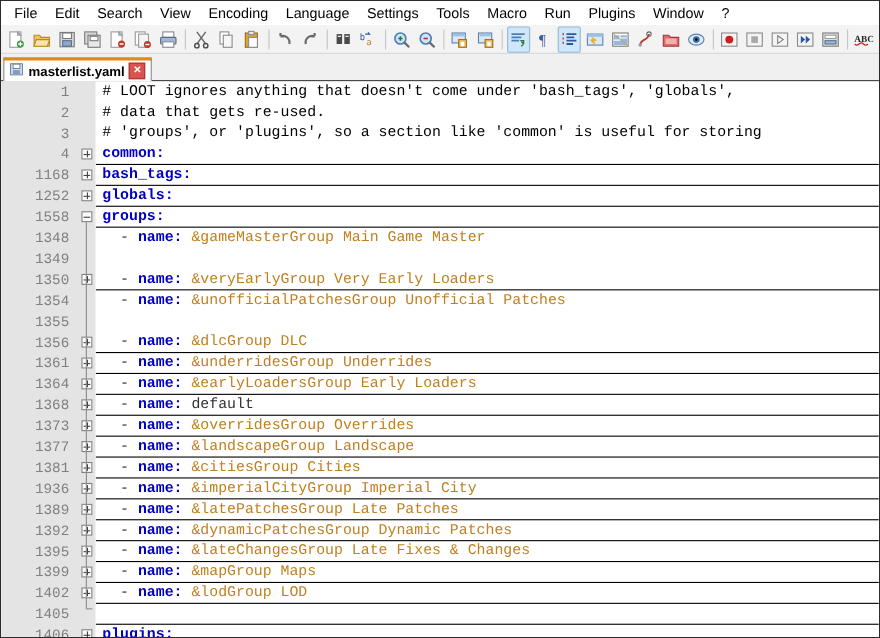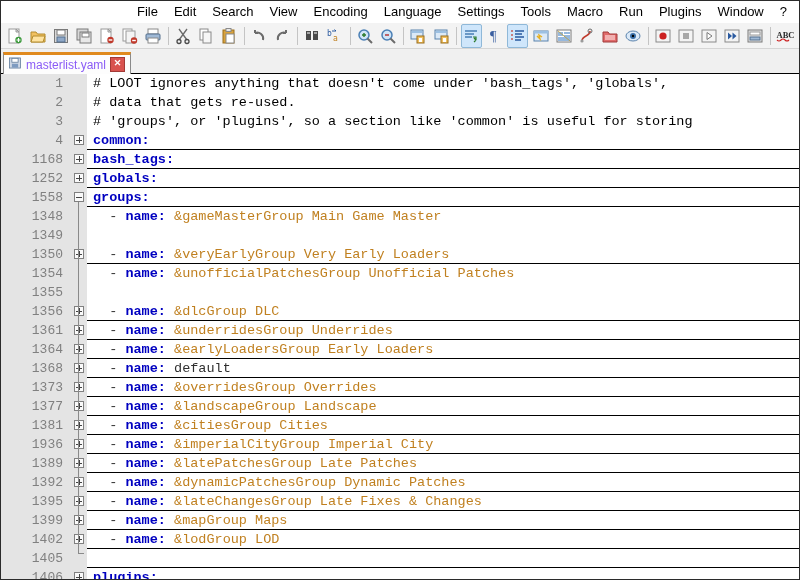--- a/index.html
+++ b/index.html
@@ -9,41 +9,41 @@
     font-family:"Liberation Sans", sans-serif;
     font-size:12px;
     color:#000;
     -webkit-font-smoothing:none;
   }
   #app{width:800px;height:580px;display:flex;flex-direction:column;
        border:1px solid #2b2b2b;box-sizing:border-box;background:#f0f0f0;}
 
   
   .menubar{height:22px;display:flex;align-items:center;background:#ffffff;
-           padding:0 4px;flex:0 0 auto;justify-content:flex-end;}
+           padding:0 4px;flex:0 0 auto;}
   .menu-item{padding:2px 8px;font-size:13px;color:#000;line-height:16px;
              white-space:nowrap;font-family:"Liberation Sans",sans-serif;}
 
   
   .toolbar{height:25px;display:flex;align-items:center;background:#f3f3f3;
            border-bottom:1px solid #d5d5d5;padding:0 2px;flex:0 0 auto;}
   .tb-btn{width:22px;height:22px;display:flex;align-items:center;justify-content:center;
           margin:0 1px;border:1px solid transparent;border-radius:2px;position:relative;}
   .tb-btn.active{background:#cfe6fb;border:1px solid #8fb8d8;}
   .tb-sep{width:1px;height:18px;background:#c4c4c4;margin:0 3px;}
   .tb-btn svg{display:block;}
 
   
   .tabbar{height:24px;background:#f0f0f0;display:flex;align-items:flex-end;
           flex:0 0 auto;border-bottom:1px solid #000;}
   .tab{height:22px;display:flex;align-items:center;gap:4px;padding:0 5px 0 4px;
        background:#fdfdfd;border:1px solid #8a8a8a;border-bottom:none;
        border-top:3px solid #e08a1e;box-sizing:border-box;margin-left:2px;
        font-size:12px;position:relative;top:1px;}
-  .tab .tab-label{font-family:"Liberation Sans",sans-serif;font-size:12px;color:#8b5cf6;}
+  .tab .tab-label{font-family:"Liberation Sans",sans-serif;font-size:12px;color:#000000;font-weight:bold;}
   .tab-close{width:13px;height:13px;background:#d9534f;border:1px solid #a33a36;
              color:#fff;font-size:9px;line-height:11px;text-align:center;
              font-family:"Liberation Sans",sans-serif;font-weight:bold;}
 
   
   .editor{flex:1 1 auto;display:flex;background:#ffffff;overflow:hidden;position:relative;}
   .gutter{width:70px;flex:0 0 70px;background:#e4e4e4;color:#808080;
           font-family:"Liberation Mono","DejaVu Sans Mono",monospace;font-size:13px;
           text-align:right;box-sizing:border-box;padding:0 6px 0 0;}
   .foldcol{width:16px;flex:0 0 16px;background:#e4e4e4;position:relative;}

